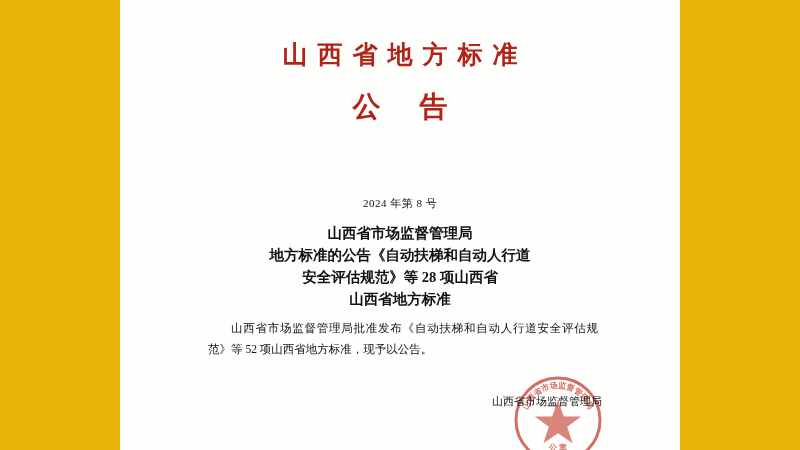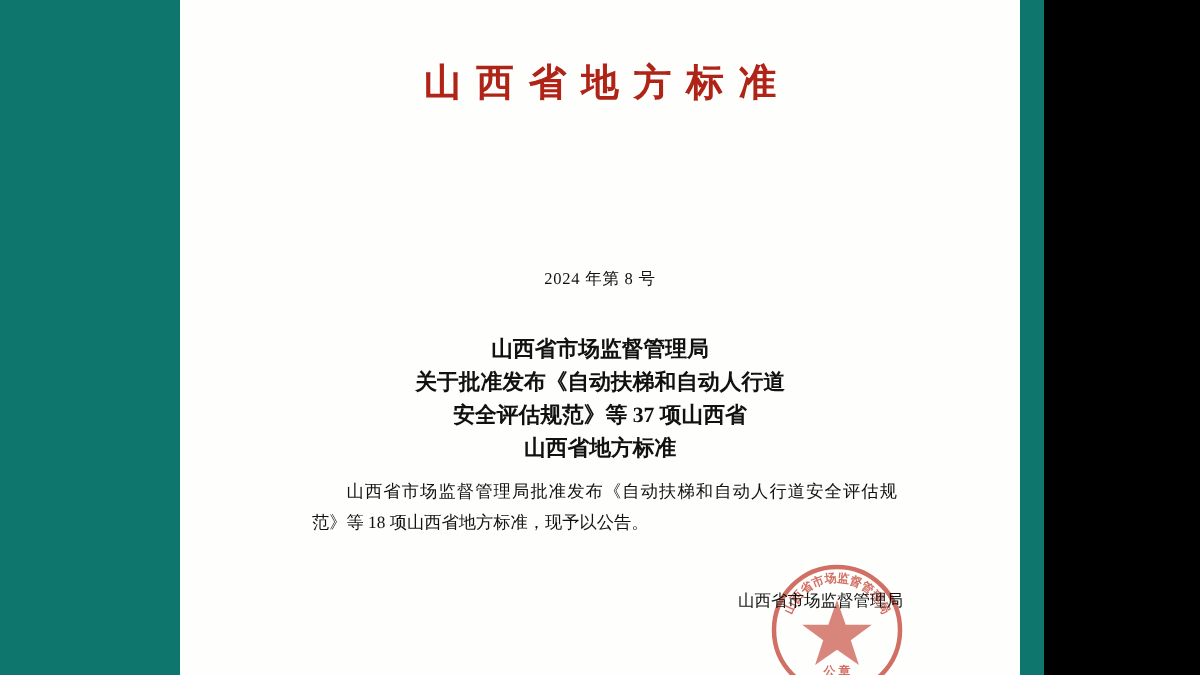--- a/index.html
+++ b/index.html
@@ -10,23 +10,23 @@
     width: 800px;
     height: 450px;
     background: #000000;
     font-family: "Liberation Serif", "DejaVu Serif", serif;
     overflow: hidden;
   }
   #page {
     position: absolute;
     left: 0;
     top: 0;
-    width: 696px;
+    width: 800px;
     height: 450px;
-    background: #0f766e;
+    background: #eab308;
   }
   .paper {
     position: absolute;
     left: 120px;
     top: 0px;
     width: 560px;
     height: 450px;
     background: #fefefc;
   }
   .doc-title {
@@ -50,21 +50,21 @@
     text-align: center;
     color: #b02418;
     font-size: 28px;
     letter-spacing: 16px;
     font-weight: bold;
     text-indent: 16px;
   }
   .doc-number {
     position: absolute;
     left: 0;
-    top: 178px;
+    top: 196px;
     width: 100%;
     text-align: center;
     color: #111111;
     font-size: 11px;
     letter-spacing: 0.5px;
   }
   .headline {
     position: absolute;
     left: 0;
     top: 222px;
@@ -123,32 +123,33 @@
   }
 </style>
 </head>
 <body>
 
 <div id="page">
   <div class="paper">
 
     <div class="doc-title">山西省地方标准</div>
 
+    <div class="doc-subtitle">公 告</div>
 
     <div class="doc-number">2024 年第 8 号</div>
 
     <div class="headline">
       <div>山西省市场监督管理局</div>
-      <div>关于批准发布《自动扶梯和自动人行道</div>
-      <div>安全评估规范》等 37 项山西省</div>
+      <div>地方标准的公告《自动扶梯和自动人行道</div>
+      <div>安全评估规范》等 28 项山西省</div>
       <div>山西省地方标准</div>
     </div>
 
     <div class="body-text">
-      <p class="indent" style="margin:0;">山西省市场监督管理局批准发布《自动扶梯和自动人行道安全评估规范》等 18 项山西省地方标准，现予以公告。</p>
+      <p class="indent" style="margin:0;">山西省市场监督管理局批准发布《自动扶梯和自动人行道安全评估规范》等 52 项山西省地方标准，现予以公告。</p>
     </div>
 
     <div class="seal">
       <svg width="96" height="96" viewBox="0 0 96 96" xmlns="http://www.w3.org/2000/svg">
         <circle cx="48" cy="48" r="42" fill="none" stroke="#c0392b" stroke-width="3"></circle>
         <path d="M48 28 L53.8 44.5 L71.2 44.5 L57.2 54.8 L62.6 71.3 L48 61.2 L33.4 71.3 L38.8 54.8 L24.8 44.5 L42.2 44.5 Z" fill="#c0392b" opacity="0.85"></path>
         <path id="sealTopArc" d="M 16 48 A 32 32 0 0 1 80 48" fill="none"></path>
         <text class="seal-text">
           <textPath href="#sealTopArc" startOffset="50%" text-anchor="middle">山西省市场监督管理局</textPath>
         </text>

